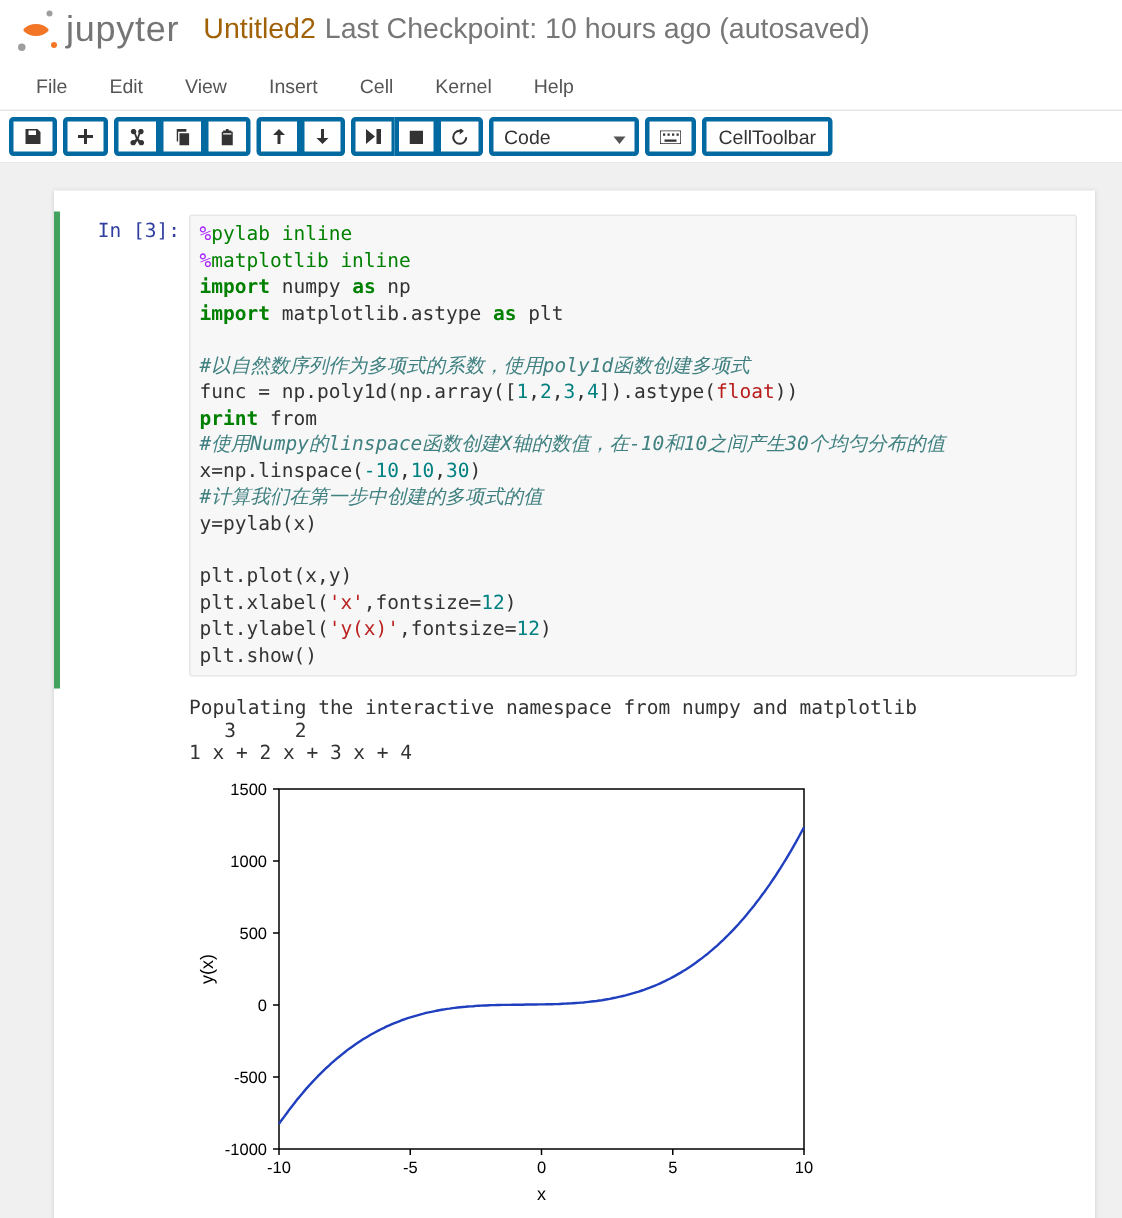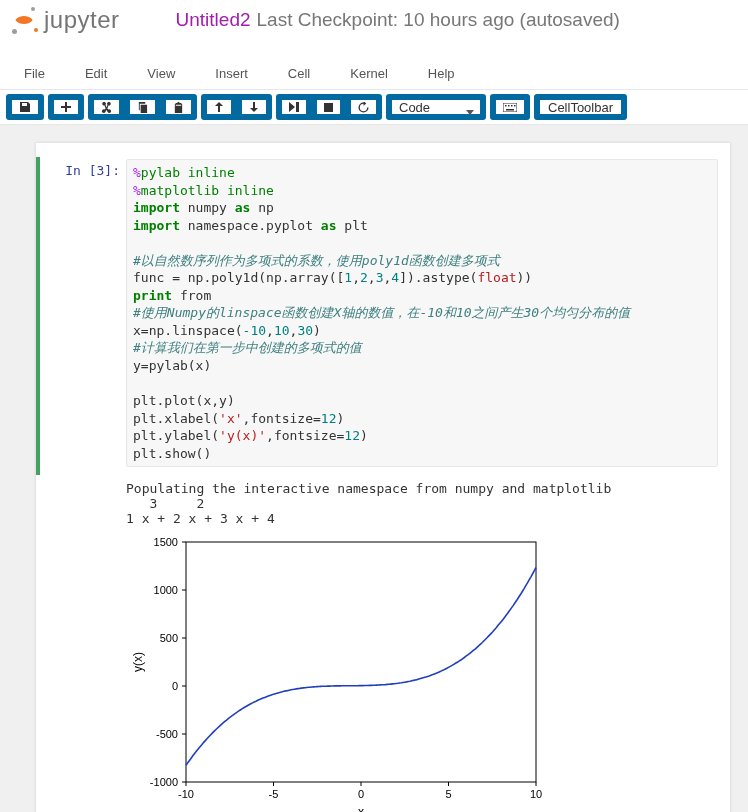--- a/index.html
+++ b/index.html
@@ -35,47 +35,46 @@
   .jupyter-logo .orb .d3 { width:5px;height:5px;background:#9e9e9e;bottom:0;left:2px;}
   .jupyter-logo .orb .arc {
     position:absolute;border:4px solid #f37626;border-radius:50%;
     width:24px;height:24px;left:2px;top:2px;
   }
   .jupyter-logo .orb .arc.t { border-left-color:transparent;border-right-color:transparent;border-top-color:transparent;top:-6px;}
   .jupyter-logo .orb .arc.b { border-left-color:transparent;border-right-color:transparent;border-bottom-color:transparent;top:10px;}
   .jupyter-logo .word {
     font-size: 24px; color:#757575; font-weight:400; letter-spacing:0.5px;
   }
-  .notebook-title { font-size:19px; color:#a21caf; margin-right:6px;margin-left:40px;}
+  .notebook-title { font-size:19px; color:#a16207; margin-right:6px;}
   .checkpoint      { font-size:19px; color:#777;}
   
   .menubar {
     display:flex; align-items:center;
     padding: 4px 0 4px 10px;
     border-bottom:1px solid #e7e7e7;
     background:#fff;
-    margin-top:22px;
-    gap:12px;
+    margin-top:6px;
   }
   .menubar .menu-item {
     padding:4px 14px; color:#555; font-size:13px;
   }
   
   .toolbar {
     display:flex; align-items:center; gap:4px;
     padding:4px 6px;
     border-bottom:1px solid #e7e7e7;
     background:#fff;
   }
   .btn, .btn-group {
     display:inline-flex; align-items:center;
   }
   .btn {
     height:26px; min-width:28px; padding:0 7px;
-    border:6px solid #0369a1; border-radius:3px;
+    border:3px solid #0369a1; border-radius:3px;
     background:#fff; justify-content:center;
     font-size:13px; color:#333;
   }
   .btn-group .btn { border-radius:0; margin-left:-1px;}
   .btn-group .btn:first-child{border-radius:3px 0 0 3px;margin-left:0;}
   .btn-group .btn:last-child{border-radius:0 3px 3px 0;}
   .toolbar .caret {position:absolute;right:6px;top:10px;width:0;height:0;border-left:4px solid transparent;border-right:4px solid transparent;border-top:5px solid #555;}
   .toolbar .celltoolbar-btn{padding:0 8px;}
   .tb-icon{display:inline-block;}
   
@@ -242,21 +241,21 @@
 </div>
 
 <div class="notebook-wrap">
   <div class="notebook">
 
     <div class="cell">
       <div class="prompt">In  [3]:</div>
       <div class="input-area"><span class="c-mag">%</span><span class="c-builtin">pylab inline</span>
 <span class="c-mag">%</span><span class="c-builtin">matplotlib inline</span>
 <span class="c-kw">import</span><span> numpy </span><span class="c-kw">as</span><span> np</span>
-<span class="c-kw">import</span><span> namespace.pyplot </span><span class="c-kw">as</span><span> plt</span>
+<span class="c-kw">import</span><span> matplotlib.astype </span><span class="c-kw">as</span><span> plt</span>
 
 <span class="c-cmt">#以自然数序列作为多项式的系数，使用poly1d函数创建多项式</span>
 <span>func = np.poly1d(np.array([</span><span class="c-num">1</span><span>,</span><span class="c-num">2</span><span>,</span><span class="c-num">3</span><span>,</span><span class="c-num">4</span><span>]).astype(</span><span class="c-float">float</span><span>))</span>
 <span class="c-kw">print</span><span> from</span>
 <span class="c-cmt">#使用Numpy的linspace函数创建X轴的数值，在-10和10之间产生30个均匀分布的值</span>
 <span>x=np.linspace(</span><span class="c-num">-10</span><span>,</span><span class="c-num">10</span><span>,</span><span class="c-num">30</span><span>)</span>
 <span class="c-cmt">#计算我们在第一步中创建的多项式的值</span>
 <span>y=pylab(x)</span>
 
 <span>plt.plot(x,y)</span>

